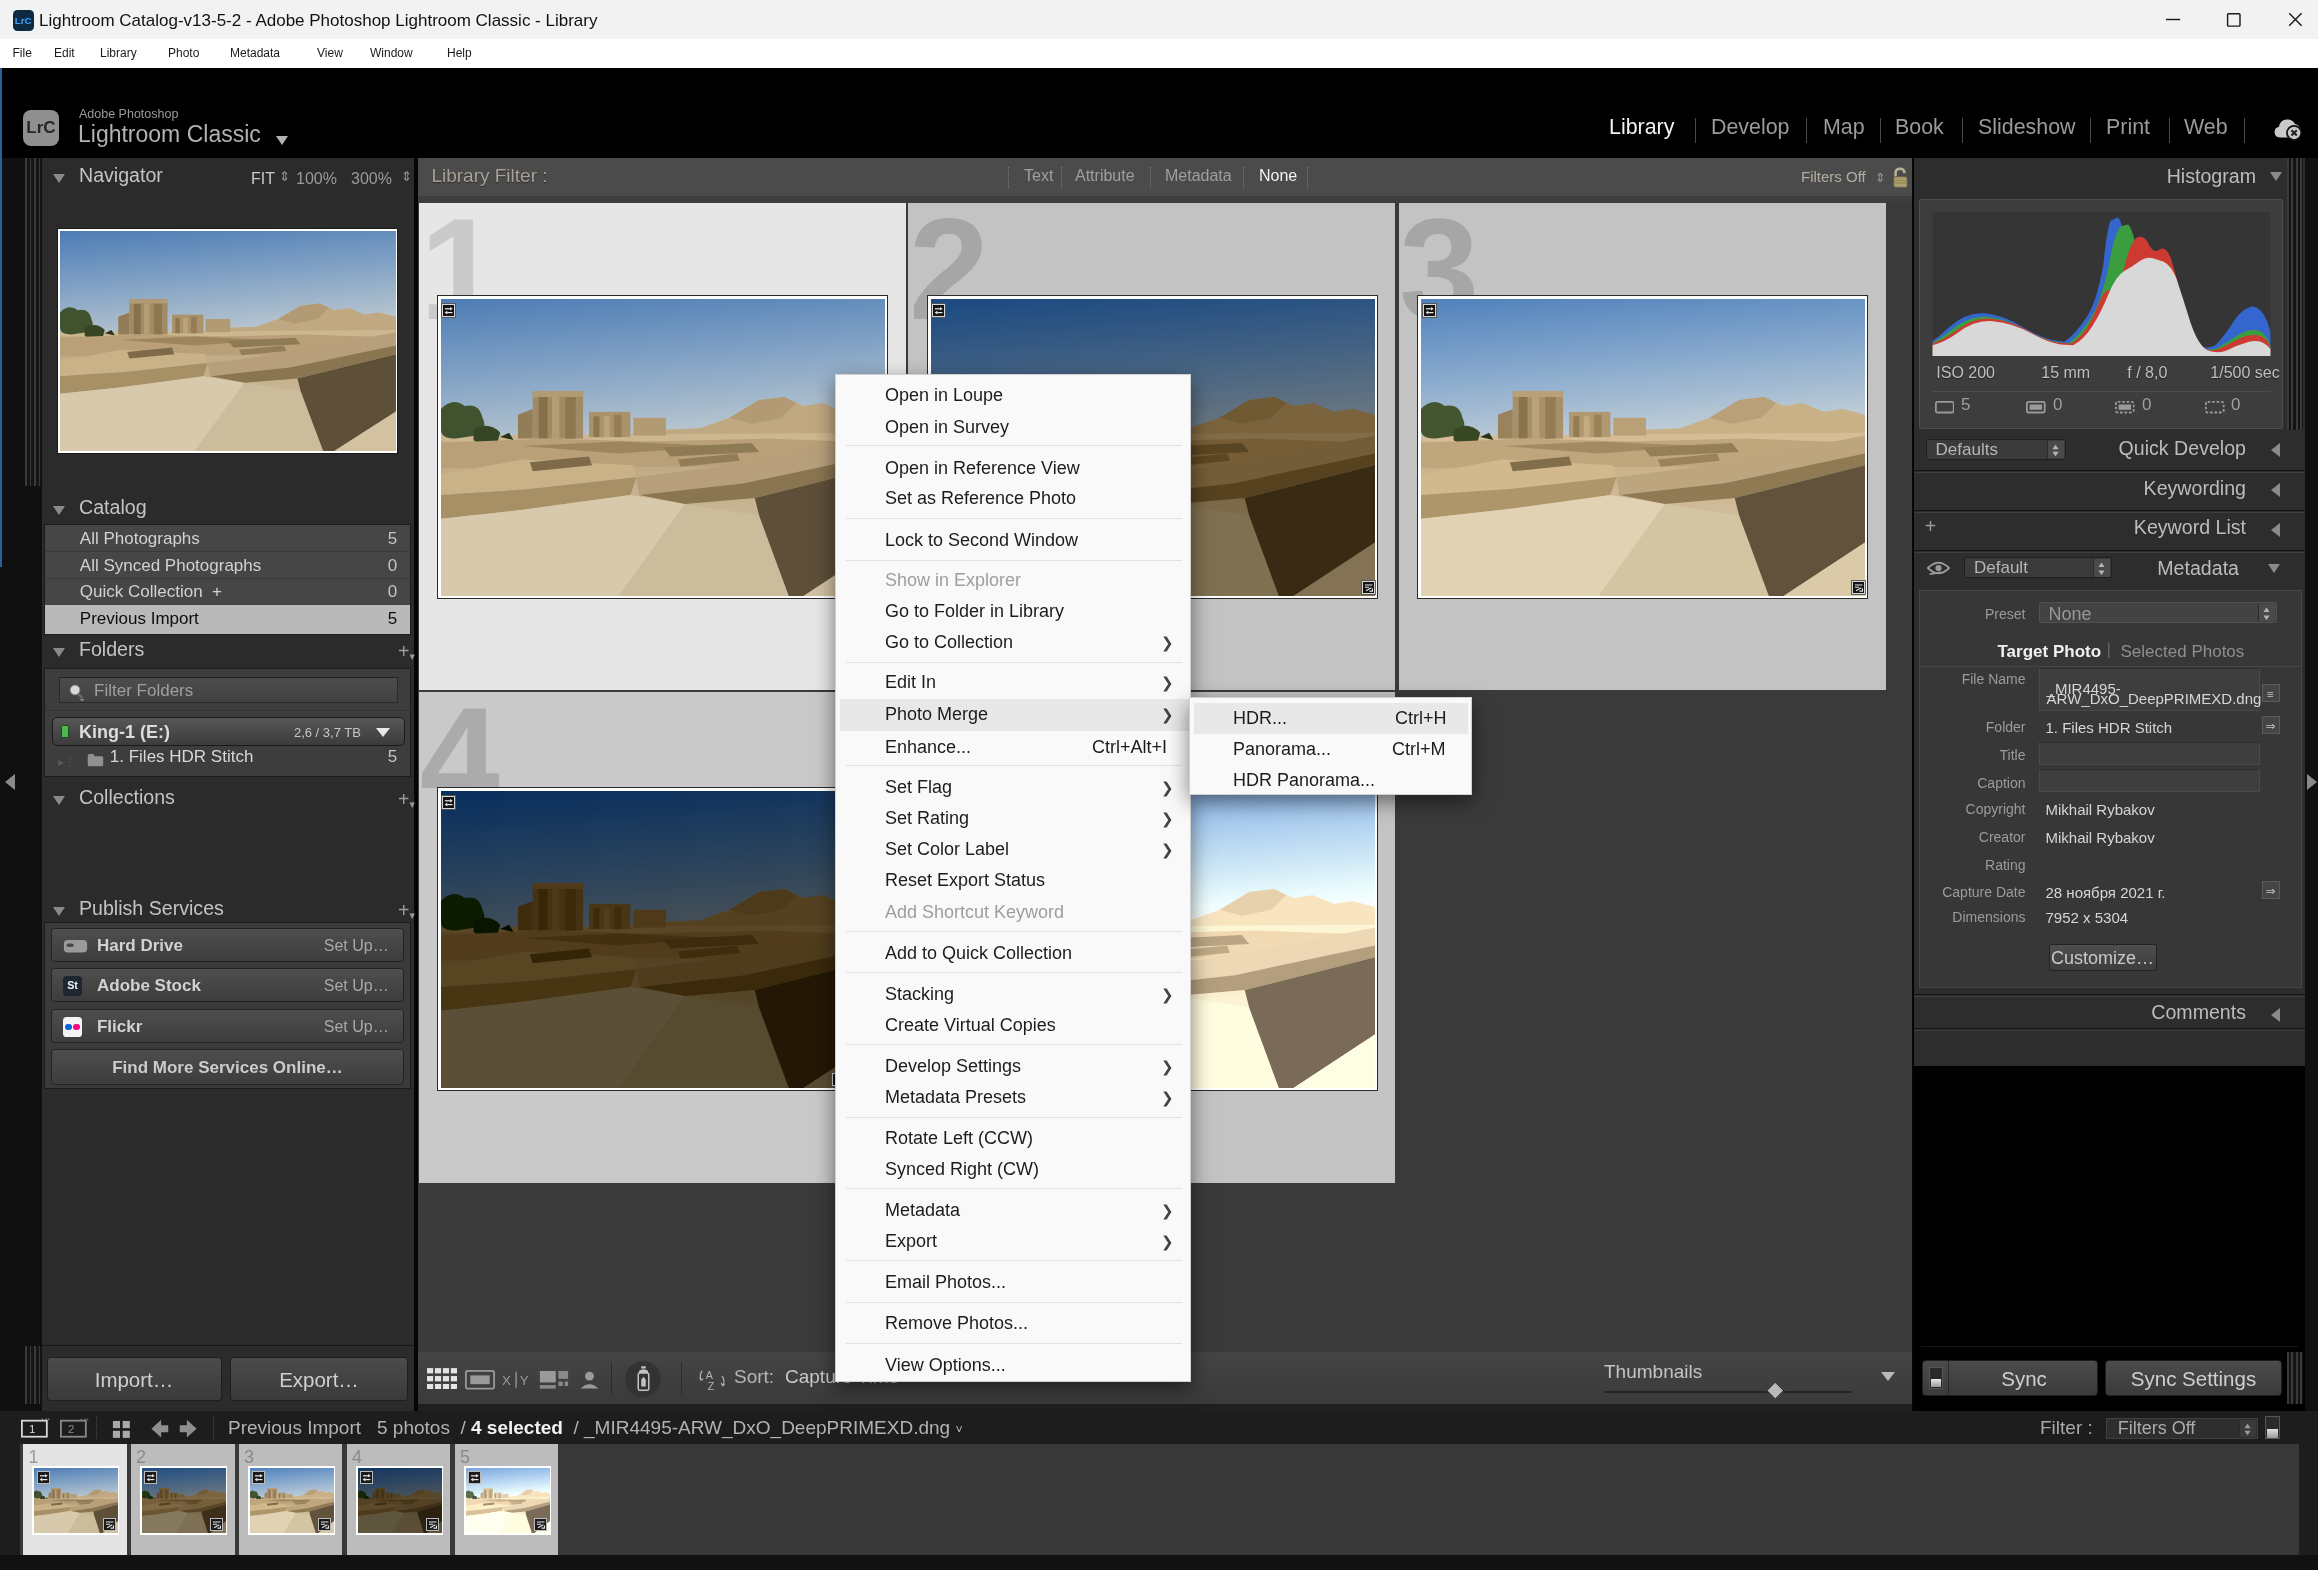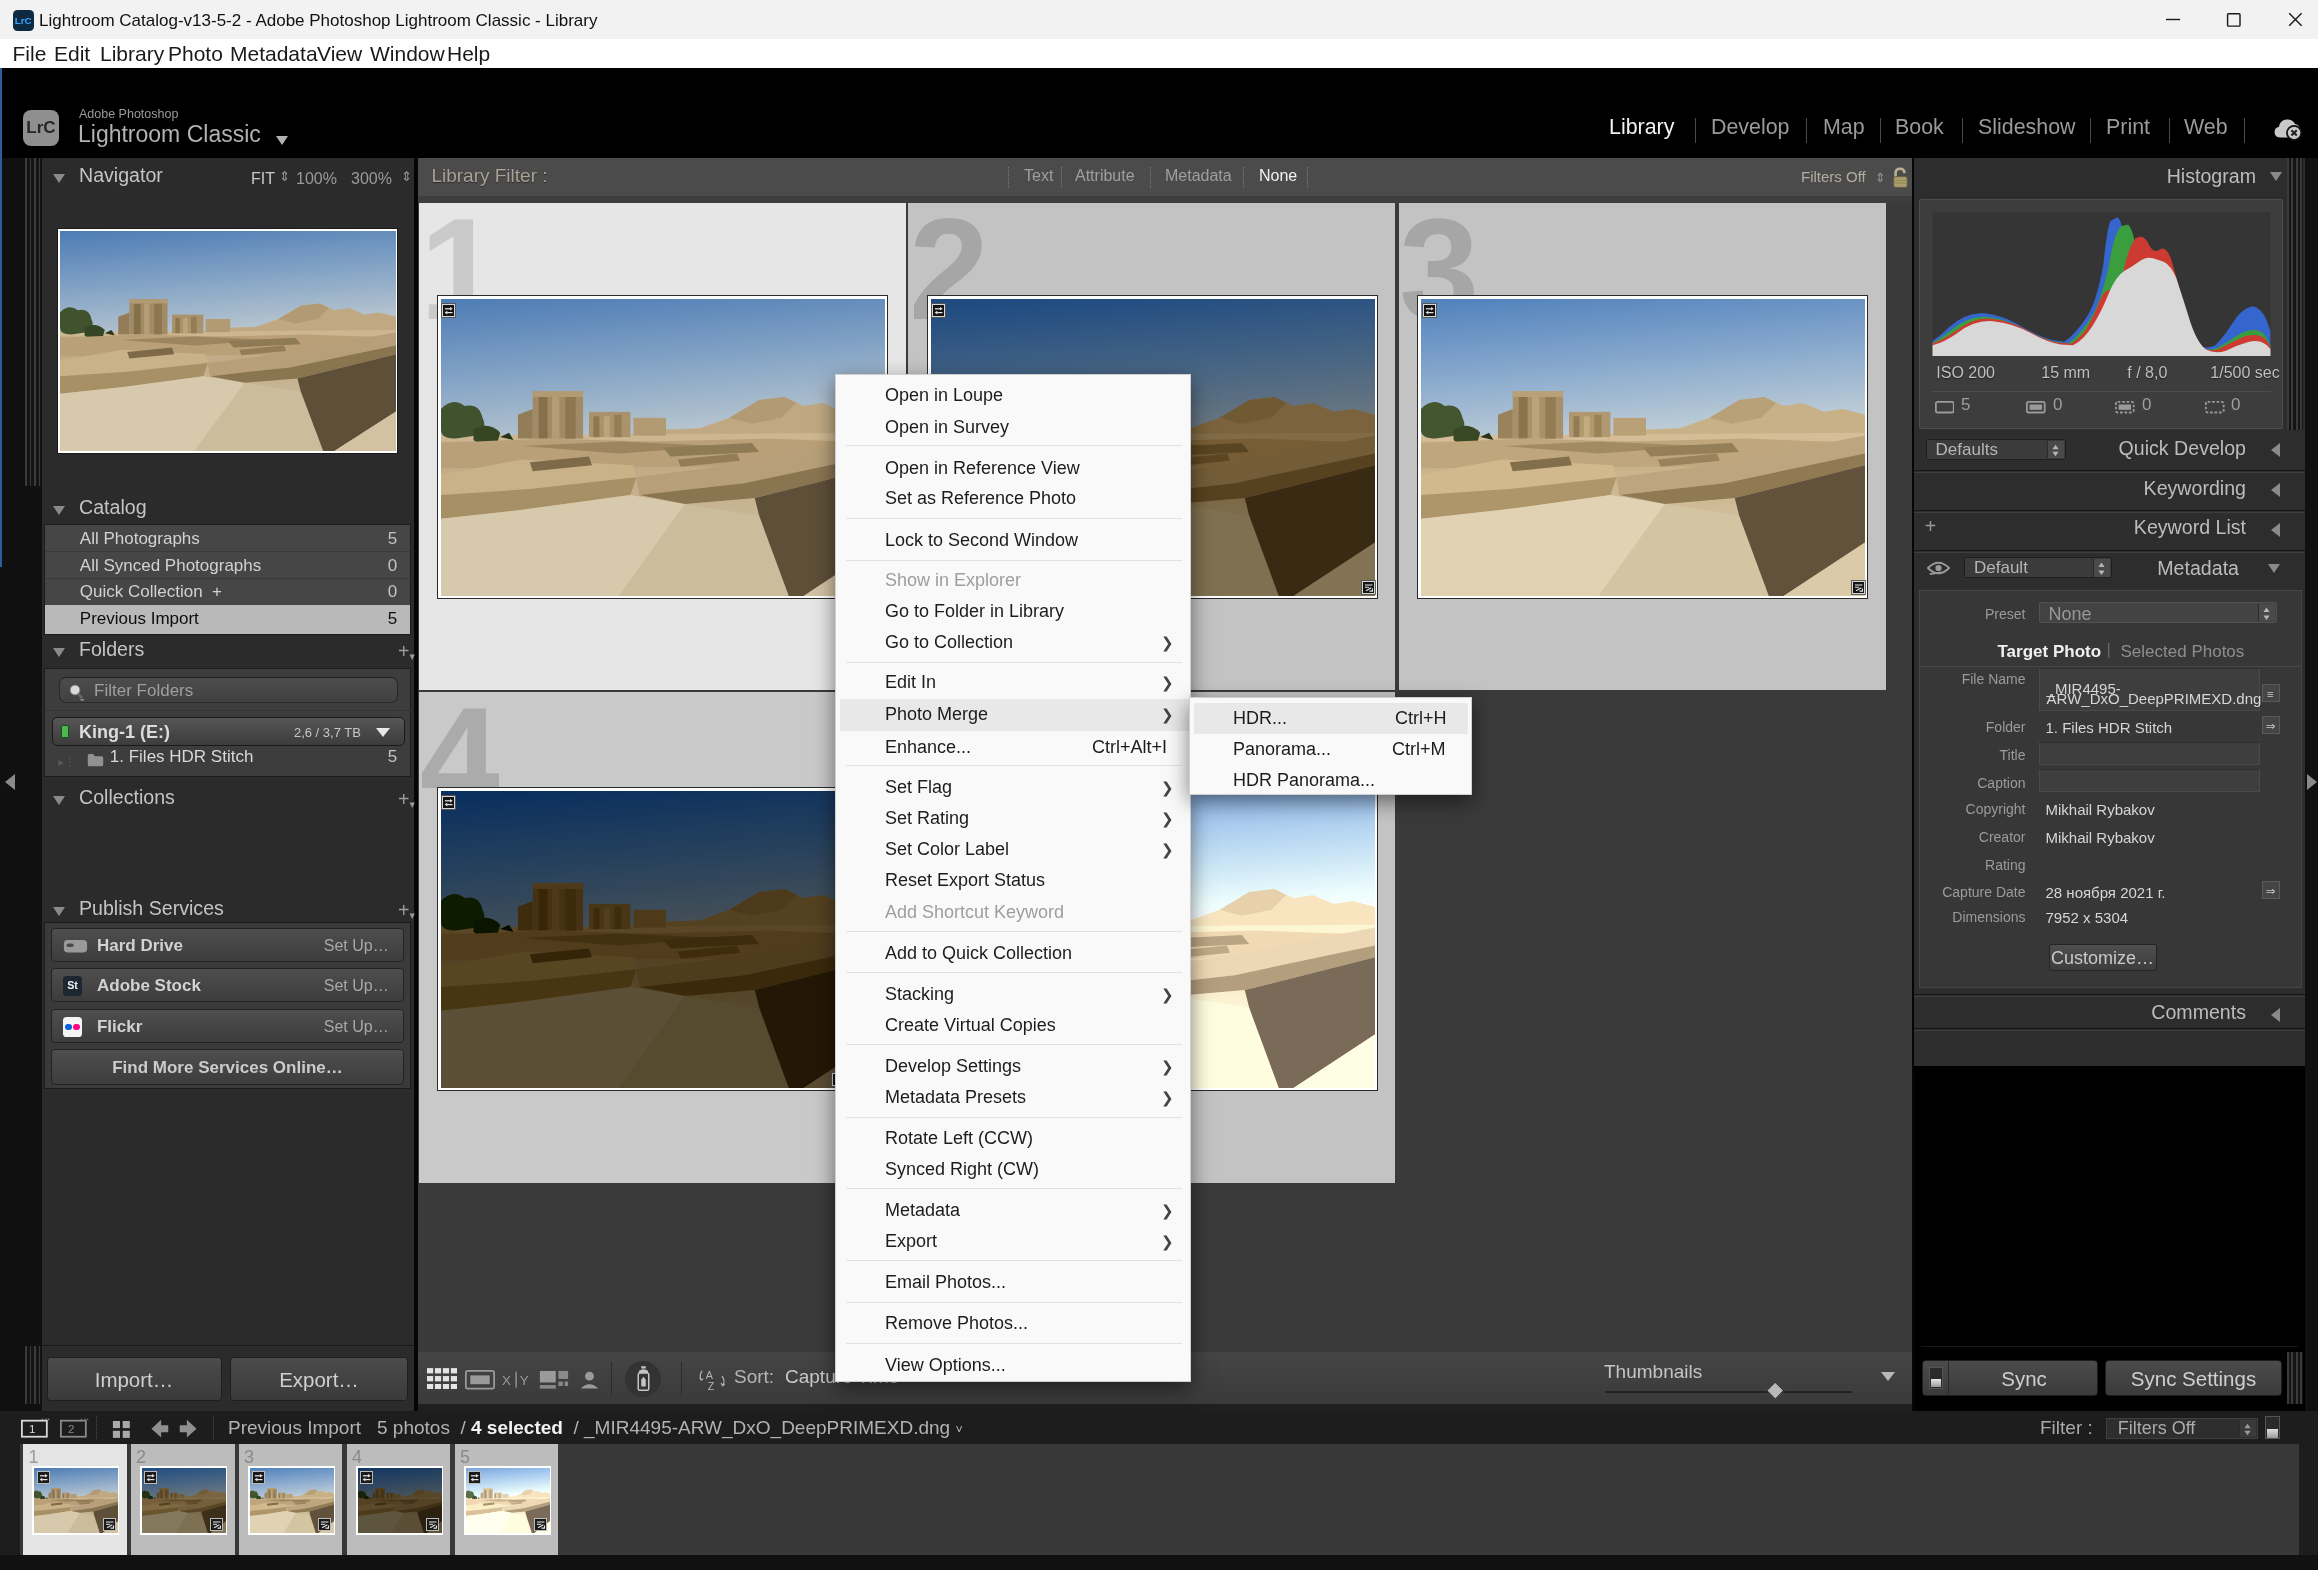--- a/index.html
+++ b/index.html
@@ -3,38 +3,38 @@
 <style>
 *{margin:0;padding:0;box-sizing:border-box}
 html,body{width:2319px;height:1571px;background:#000;font-family:"Liberation Sans",sans-serif;overflow:hidden}
 .abs{position:absolute}
 #stage{position:relative;width:2319px;height:1571px;background:#000}
 
 #titlebar{left:0;top:0;width:2319px;height:39px;background:#f2f2f2}
 #titletext{left:39px;top:0;height:39px;line-height:41px;font-size:17px;color:#111}
 #lrcsmall{left:12.5px;top:9.8px;width:21.4px;height:21.4px;border-radius:4.5px;background:#0e2a43;color:#39a6ff;font-size:9.8px;font-weight:bold;text-align:center;line-height:21.4px}
 
-#menubar{left:0;top:39px;width:2319px;height:28.5px;background:#fff;font-size:21px;color:#1a1a1a}
+#menubar{left:0;top:39px;width:2319px;height:28.5px;background:#fff;font-size:12px;color:#1a1a1a}
 #menubar span{position:absolute;top:0;height:28.5px;line-height:29px}
 
 #topstrip{left:0;top:68px;width:2319px;height:90px;background:#000}
 #biglogo{left:23px;top:42px;width:36px;height:36px;border-radius:8px;background:#8f8f8f;color:#262626;font-weight:bold;font-size:17px;text-align:center;line-height:36px}
 .mod{position:absolute;top:43px;height:32px;line-height:32px;font-size:21.4px;color:#9a9a9a}
 .modsep{position:absolute;top:50px;height:25px;width:0.9px;background:#4a4a4a}
 
 .hatch{background:repeating-linear-gradient(90deg,#3a3a3a 0 1.8px,#141414 1.8px 4.5px);z-index:6}
 
 #leftpanel{left:42px;top:158px;width:372px;height:1253px;background:#2b2b2b;color:#d0d0d0}
 .phead{position:absolute;font-size:19.6px;color:#c4c4c4}
 .ptri{position:absolute;width:0;height:0;border-left:6.2px solid transparent;border-right:6.2px solid transparent;border-top:9px solid #8a8a8a}
 .plus{position:absolute;font-size:19.6px;color:#9a9a9a}
 .pbox{position:absolute;background:#464646;border:0.9px solid #1c1c1c}
 .prow{position:absolute;left:0;width:100%;font-size:17px;color:#d2d2d2}
 .pnum{position:absolute;right:12.5px;font-size:17px;color:#c4c4c4}
-.searchbar{position:absolute;background:linear-gradient(#4c4c4c,#414141);border:0.9px solid #2a2a2a;border-top-color:#222;border-radius:7px;color:#9f9f9f;font-size:17px}
+.searchbar{position:absolute;background:linear-gradient(#4c4c4c,#414141);border:0.9px solid #2a2a2a;border-top-color:#222;border-radius:0;color:#9f9f9f;font-size:17px}
 .volbar{position:absolute;background:linear-gradient(#565656,#3c3c3c);border:0.9px solid #1a1a1a;border-radius:5.3px}
 .setupbar{position:absolute;left:6.2px;width:353px;height:34px;background:linear-gradient(#4e4e4e,#3d3d3d);border:0.9px solid #232323;border-radius:3.6px}
 .setuptxt{position:absolute;right:14.3px;top:0;height:34px;line-height:34px;font-size:16px;color:#a8a8a8}
 .bigbtn{position:absolute;background:linear-gradient(#4b4b4b,#3a3a3a);border:0.9px solid #1e1e1e;border-radius:3.6px;color:#cfcfcf;font-size:20.5px;text-align:center}
 
 #filterbar{left:418px;top:158px;width:1494px;height:38px;background:#4b4b4b}
 #filterbar2{left:418px;top:196px;width:1494px;height:7.1px;background:#3e3e3e}
 #gridarea{left:418px;top:203px;width:1494px;height:1149px;background:#3a3a3a}
 .gcell{position:absolute;background:#c3c3c3}
 .gnum{position:absolute;font-size:144px;line-height:1;color:rgba(0,0,0,0.15);font-weight:bold;letter-spacing:-3.6px}

